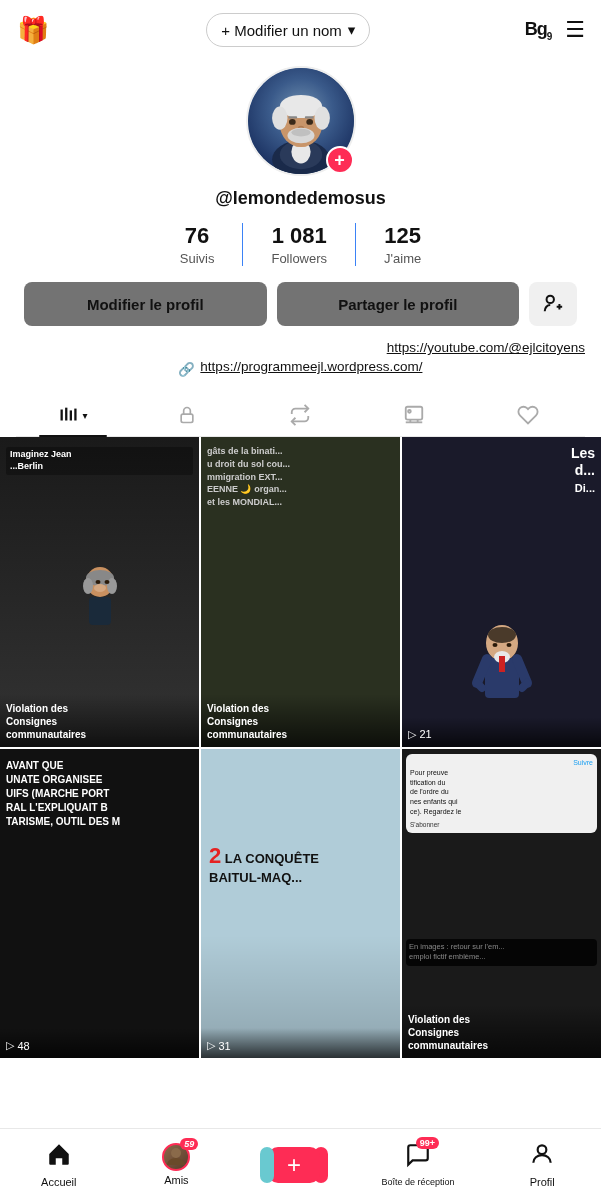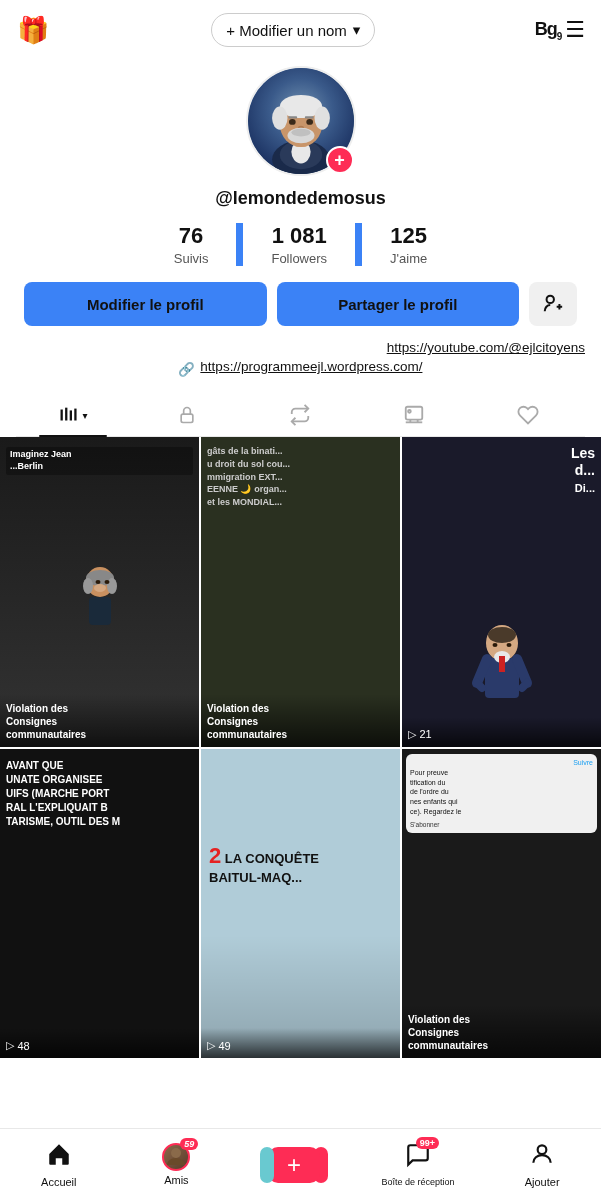--- a/index.html
+++ b/index.html
@@ -36,21 +36,21 @@
       padding: 7px 14px;
       font-size: 15px;
       font-weight: 500;
       color: #111;
       cursor: pointer;
       background: #fff;
     }
     .top-bar-right {
       display: flex;
       align-items: center;
-      gap: 4px;
+      gap: 14px;
     }
     .top-bar-icon {
       font-size: 22px;
       color: #111;
       cursor: pointer;
     }
 
     
     .profile-section {
       display: flex;
@@ -105,21 +105,21 @@
       gap: 0;
       margin-bottom: 16px;
       width: 100%;
       justify-content: center;
     }
     .stat-item {
       display: flex;
       flex-direction: column;
       align-items: center;
       padding: 0 28px;
-      border-right: 7px solid #3b82f6;
+      border-right: 1px solid #3b82f6;
     }
     .stat-item:last-child { border-right: none; }
     .stat-number {
       font-size: 22px;
       font-weight: 700;
       color: #111;
       line-height: 1.2;
     }
     .stat-label {
       font-size: 13px;
@@ -132,21 +132,21 @@
       display: flex;
       gap: 10px;
       width: 100%;
       margin-bottom: 14px;
       padding: 0 8px;
     }
     .btn-edit, .btn-share {
       flex: 1;
       padding: 11px 0;
       border-radius: 8px;
-      background: #3b82f6;
+      background: #737373;
       border: none;
       font-size: 15px;
       font-weight: 600;
       color: #111;
       cursor: pointer;
     }
     .btn-add-friend {
       width: 48px;
       height: 44px;
       border-radius: 8px;
@@ -585,31 +585,34 @@
     </div>
 
     <div class="video-thumb" style="background:#b0ccd8;">
       <div style="position:absolute;top:30%;left:8px;right:8px;color:#111;font-weight:900;font-size:13px;line-height:1.3;">
         <span style="color:#e52222;font-size:22px;font-weight:900;">2</span> LA CONQUÊTE<br>BAITUL-MAQ...
       </div>
       <div style="position:absolute;bottom:0;left:0;right:0;height:40%;background:linear-gradient(transparent,rgba(0,0,0,0.2));"></div>
       <div class="video-overlay">
         <div class="video-views">
           <span>▷</span>
-          <span>49</span>
+          <span>31</span>
         </div>
       </div>
     </div>
 
     <div class="video-thumb" style="background:#1a1a1a;position:relative;">
 
       <div style="position:absolute;top:5px;left:4px;right:4px;background:#f0f0f0;border-radius:6px;padding:4px;font-size:7px;color:#111;line-height:1.4;">
         <div style="text-align:right;color:#1da0f2;font-size:7px;">Suivre</div>
         Pour preuve<br>tification du<br>de l'ordre du<br>nes enfants qui<br>ce). Regardez le<br>
         <div style="margin-top:3px;font-size:6.5px;color:#333;">S'abonner</div>
+      </div>
+      <div style="position:absolute;bottom:30%;left:4px;right:4px;background:rgba(0,0,0,0.8);border-radius:4px;padding:3px;font-size:7.5px;color:#888;line-height:1.4;">
+        En images : retour sur l'em...<br>emploi fictif emblème...
       </div>
       <div class="video-overlay">
         <div class="violation-text">
           Violation des<br>Consignes<br>communautaires
         </div>
       </div>
     </div>
 
   </div>
 </div>
@@ -654,16 +657,16 @@
     <span class="nav-label" style="font-size:9px;">Boîte de réception</span>
   </div>
 
   <div class="nav-item">
     <span class="nav-icon">
       <svg width="26" height="26" viewBox="0 0 24 24" fill="none" stroke="#111" stroke-width="2">
         <circle cx="12" cy="8" r="4"></circle>
         <path d="M4 20c0-4 3.6-7 8-7s8 3 8 7"></path>
       </svg>
     </span>
-    <span class="nav-label">Ajouter</span>
+    <span class="nav-label">Profil</span>
   </div>
 
 </div>
 
 </body></html>

